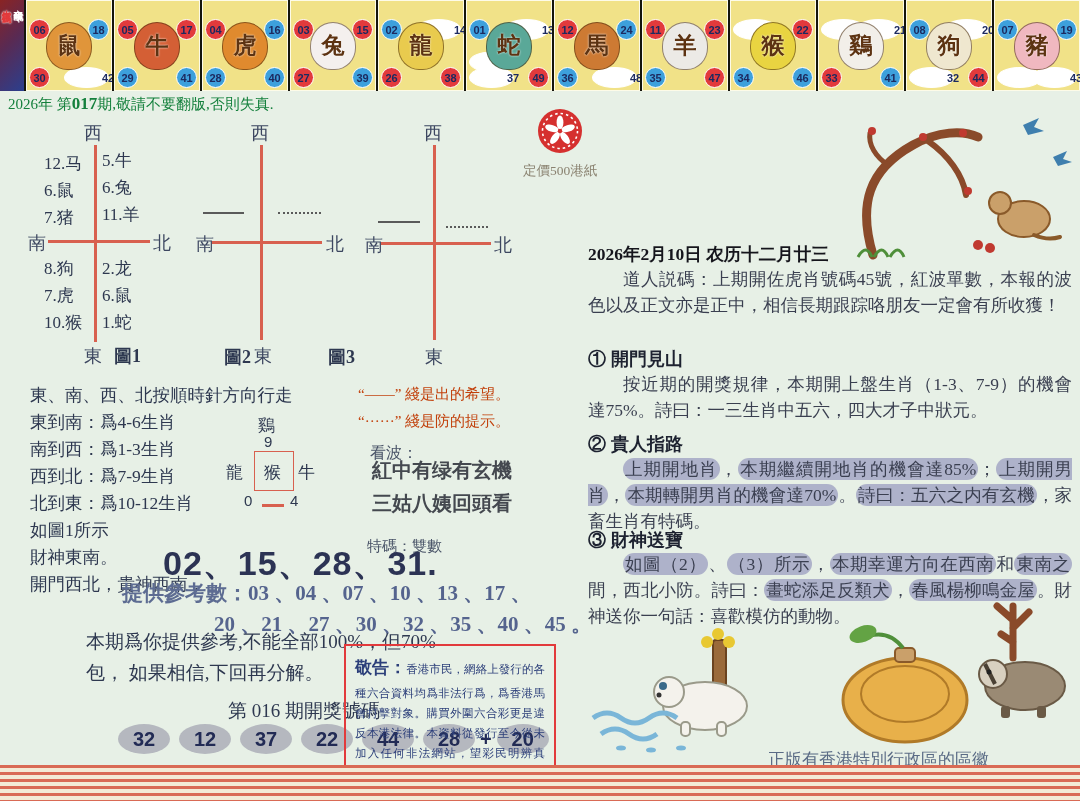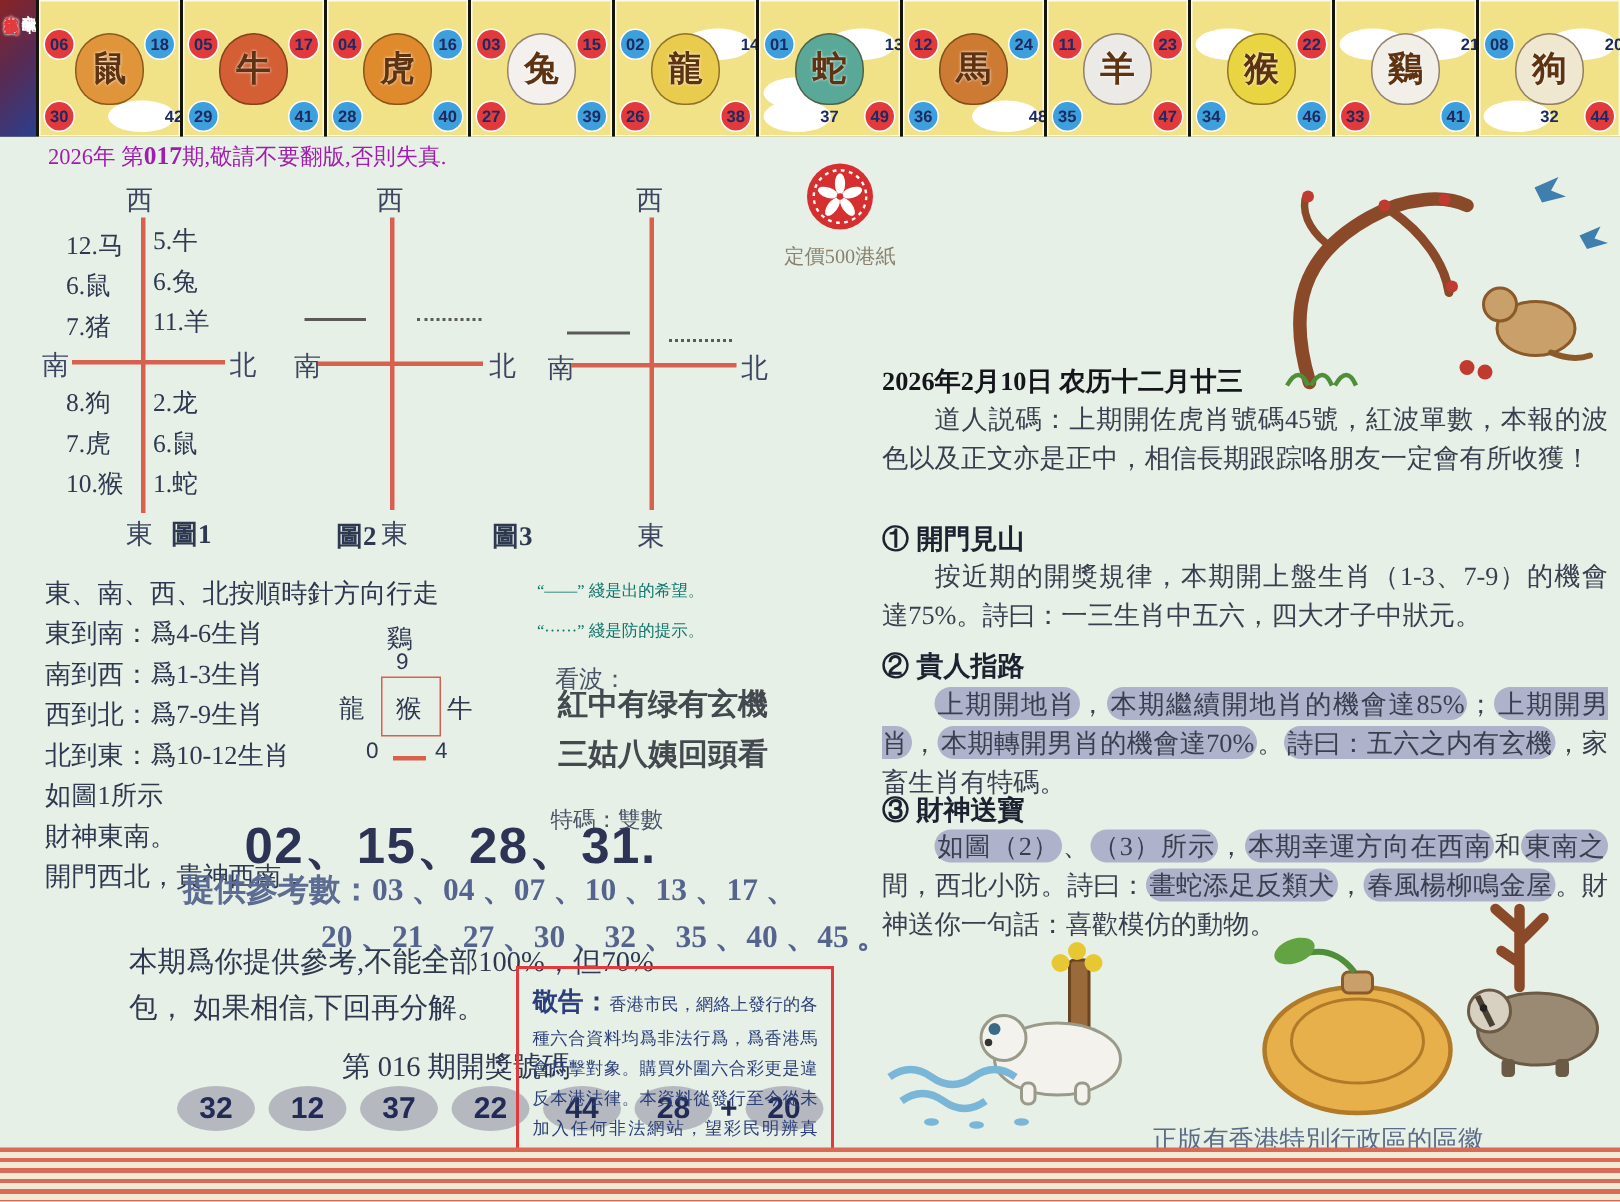--- a/index.html
+++ b/index.html
@@ -23,34 +23,34 @@
   .ball.blue{background:#3da0dc;}
   .ball.green{background:#ffffff;padding-left:43px;}
   .ball.tl{left:3px;top:3px;} .ball.tr{right:3px;top:3px;}
   .ball.bl{left:3px;bottom:3px;} .ball.br{right:3px;bottom:3px;}
   .ball.ml{left:3px;top:50%;transform:translateY(-50%);}
   .blob{position:absolute;left:50%;top:50%;transform:translate(-50%,-50%);width:44px;height:46px;border-radius:50% 50% 46% 46%;
     border:1.5px solid rgba(70,40,10,.55);display:flex;align-items:center;justify-content:center;
     font-size:23px;font-weight:bold;color:#5d3312;text-shadow:0 0 2px #fff;}
 
   
-  #notice{position:absolute;left:8px;top:94px;font-size:15px;color:#a21caf;margin-left:24px;}
+  #notice{position:absolute;left:8px;top:94px;font-size:15px;color:#15803d;}
   #notice b{font-size:17px;font-weight:800;}
 
   
   .redline{position:absolute;background:#d8604f;}
   .grayline{position:absolute;background:#5a5a5a;height:2px;}
   .dotline{position:absolute;border-top:2px dotted #5a5a5a;height:0;}
   .dirlabel{position:absolute;font-size:18px;color:#3c4660;}
   .figlabel{position:absolute;font-size:18px;color:#2e3850;font-weight:bold;}
   .quad{position:absolute;font-size:17px;color:#2e3850;line-height:27px;white-space:nowrap;}
 
   
   #directions{position:absolute;left:30px;top:382px;font-size:17.5px;color:#2e3850;line-height:27px;}
-  #legend{position:absolute;left:358px;top:381px;font-size:11px;color:#0f766e;line-height:27px;}
+  #legend{position:absolute;left:358px;top:381px;font-size:15px;color:#c2410c;line-height:27px;}
   #kanbo{position:absolute;left:370px;top:443px;font-size:16px;color:#4a5468;}
   #poem{position:absolute;left:372px;top:454px;font-family:"Liberation Sans",sans-serif;font-size:20px;font-weight:bold;color:#44484f;line-height:33px;}
   #special{position:absolute;left:367px;top:537px;font-size:15px;color:#4a5468;}
 
   #mini{position:absolute;left:222px;top:416px;width:130px;height:95px;font-size:17px;color:#2e3850;}
   #mini .mchar{position:absolute;}
   #mini .mbox{position:absolute;left:32px;top:35px;width:38px;height:38px;border:1.5px solid #d8604f;}
   #mini .mline{position:absolute;left:40px;top:88px;width:22px;height:2.5px;background:#d8604f;}
 
   #main-numbers{position:absolute;left:163px;top:541px;font-family:"Liberation Sans",sans-serif;
@@ -173,20 +173,27 @@
           <span class="ball red bl">33</span>
           <span class="ball blue br">41</span>
           <span class="blob" style="background: rgb(242, 239, 233);">鷄</span>
         </div>
         <div class="cell">
           <span class="ball blue tl">08</span>
           <span class="ball green tr">20</span>
           <span class="ball green bl">32</span>
           <span class="ball red br">44</span>
           <span class="blob" style="background: rgb(239, 231, 207);">狗</span>
+        </div>
+        <div class="cell">
+          <span class="ball blue tl">07</span>
+          <span class="ball blue tr">19</span>
+          <span class="ball green bl">31</span>
+          <span class="ball green br">43</span>
+          <span class="blob" style="background: rgb(240, 184, 192);">豬</span>
         </div>
       </div>
   </div>
 
   <div id="notice">
     <span>2026年 第</span><b>017</b><span>期,敬請不要翻版,否則失真.</span>
   </div>
 
   <div>
     <div class="redline" style="left:94px;top:145px;width:2.5px;height:197px;"></div>

